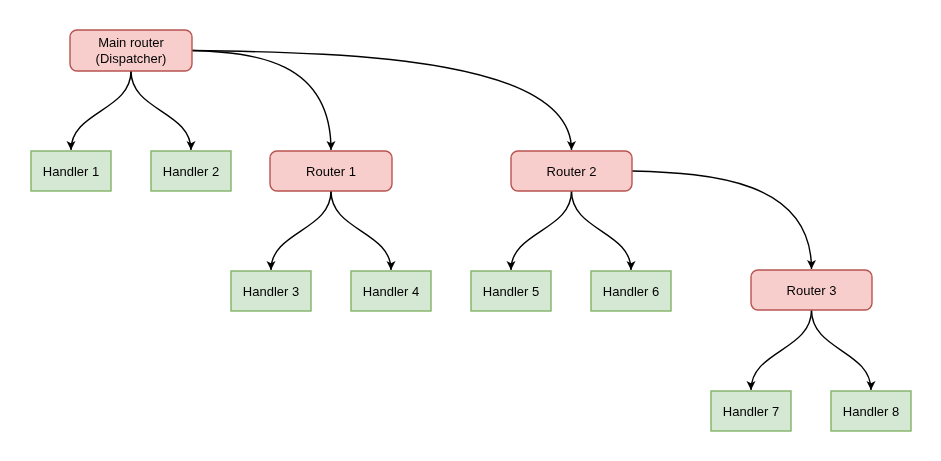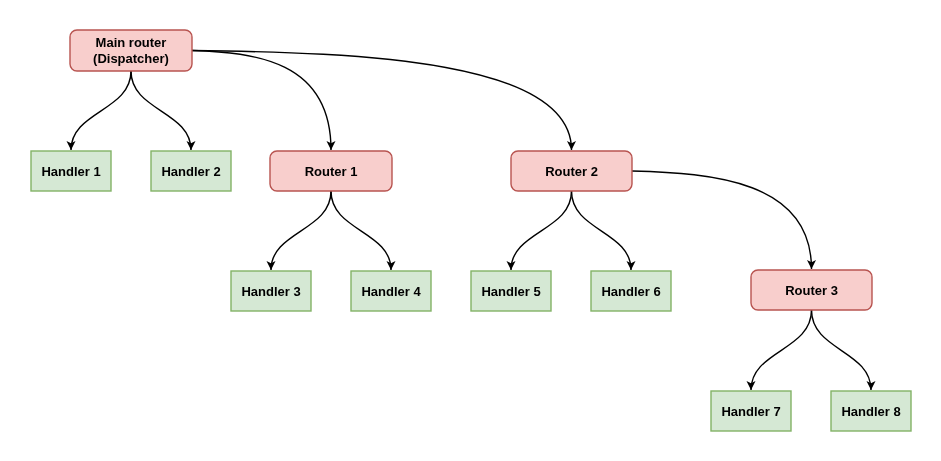--- a/index.html
+++ b/index.html
@@ -7,21 +7,20 @@
     padding: 0;
     background: #ffffff;
   }
   .canvas {
     position: relative;
     width: 941px;
     height: 461px;
     background: #ffffff;
     overflow: hidden;
     font-family: "Liberation Sans", sans-serif;
-    font-weight: bold;
   }
   svg {
     display: block;
   }
   .node-rect {
     stroke-width: 1.4;
   }
   .node-label {
     font-family: "Liberation Sans", sans-serif;
     font-size: 13px;

